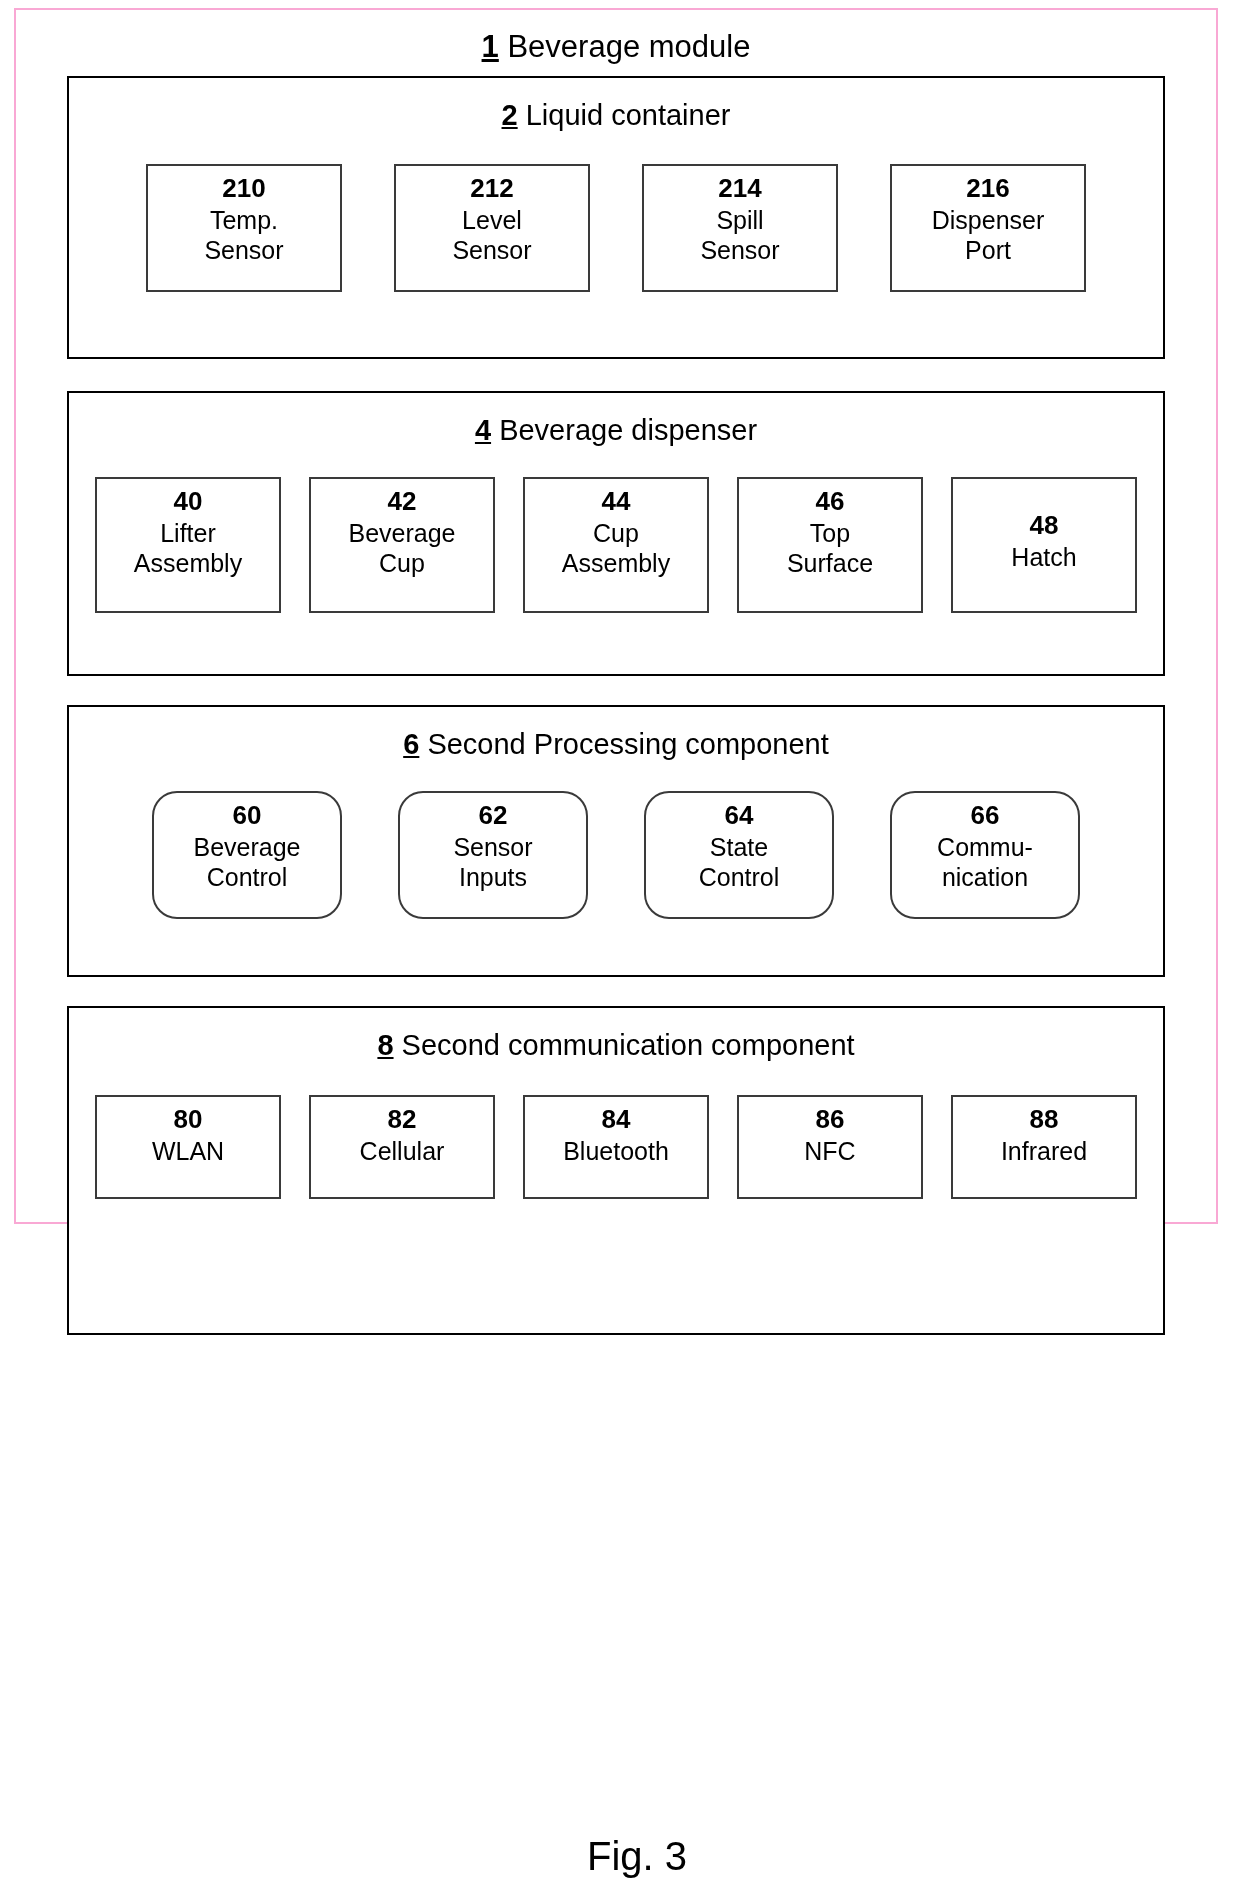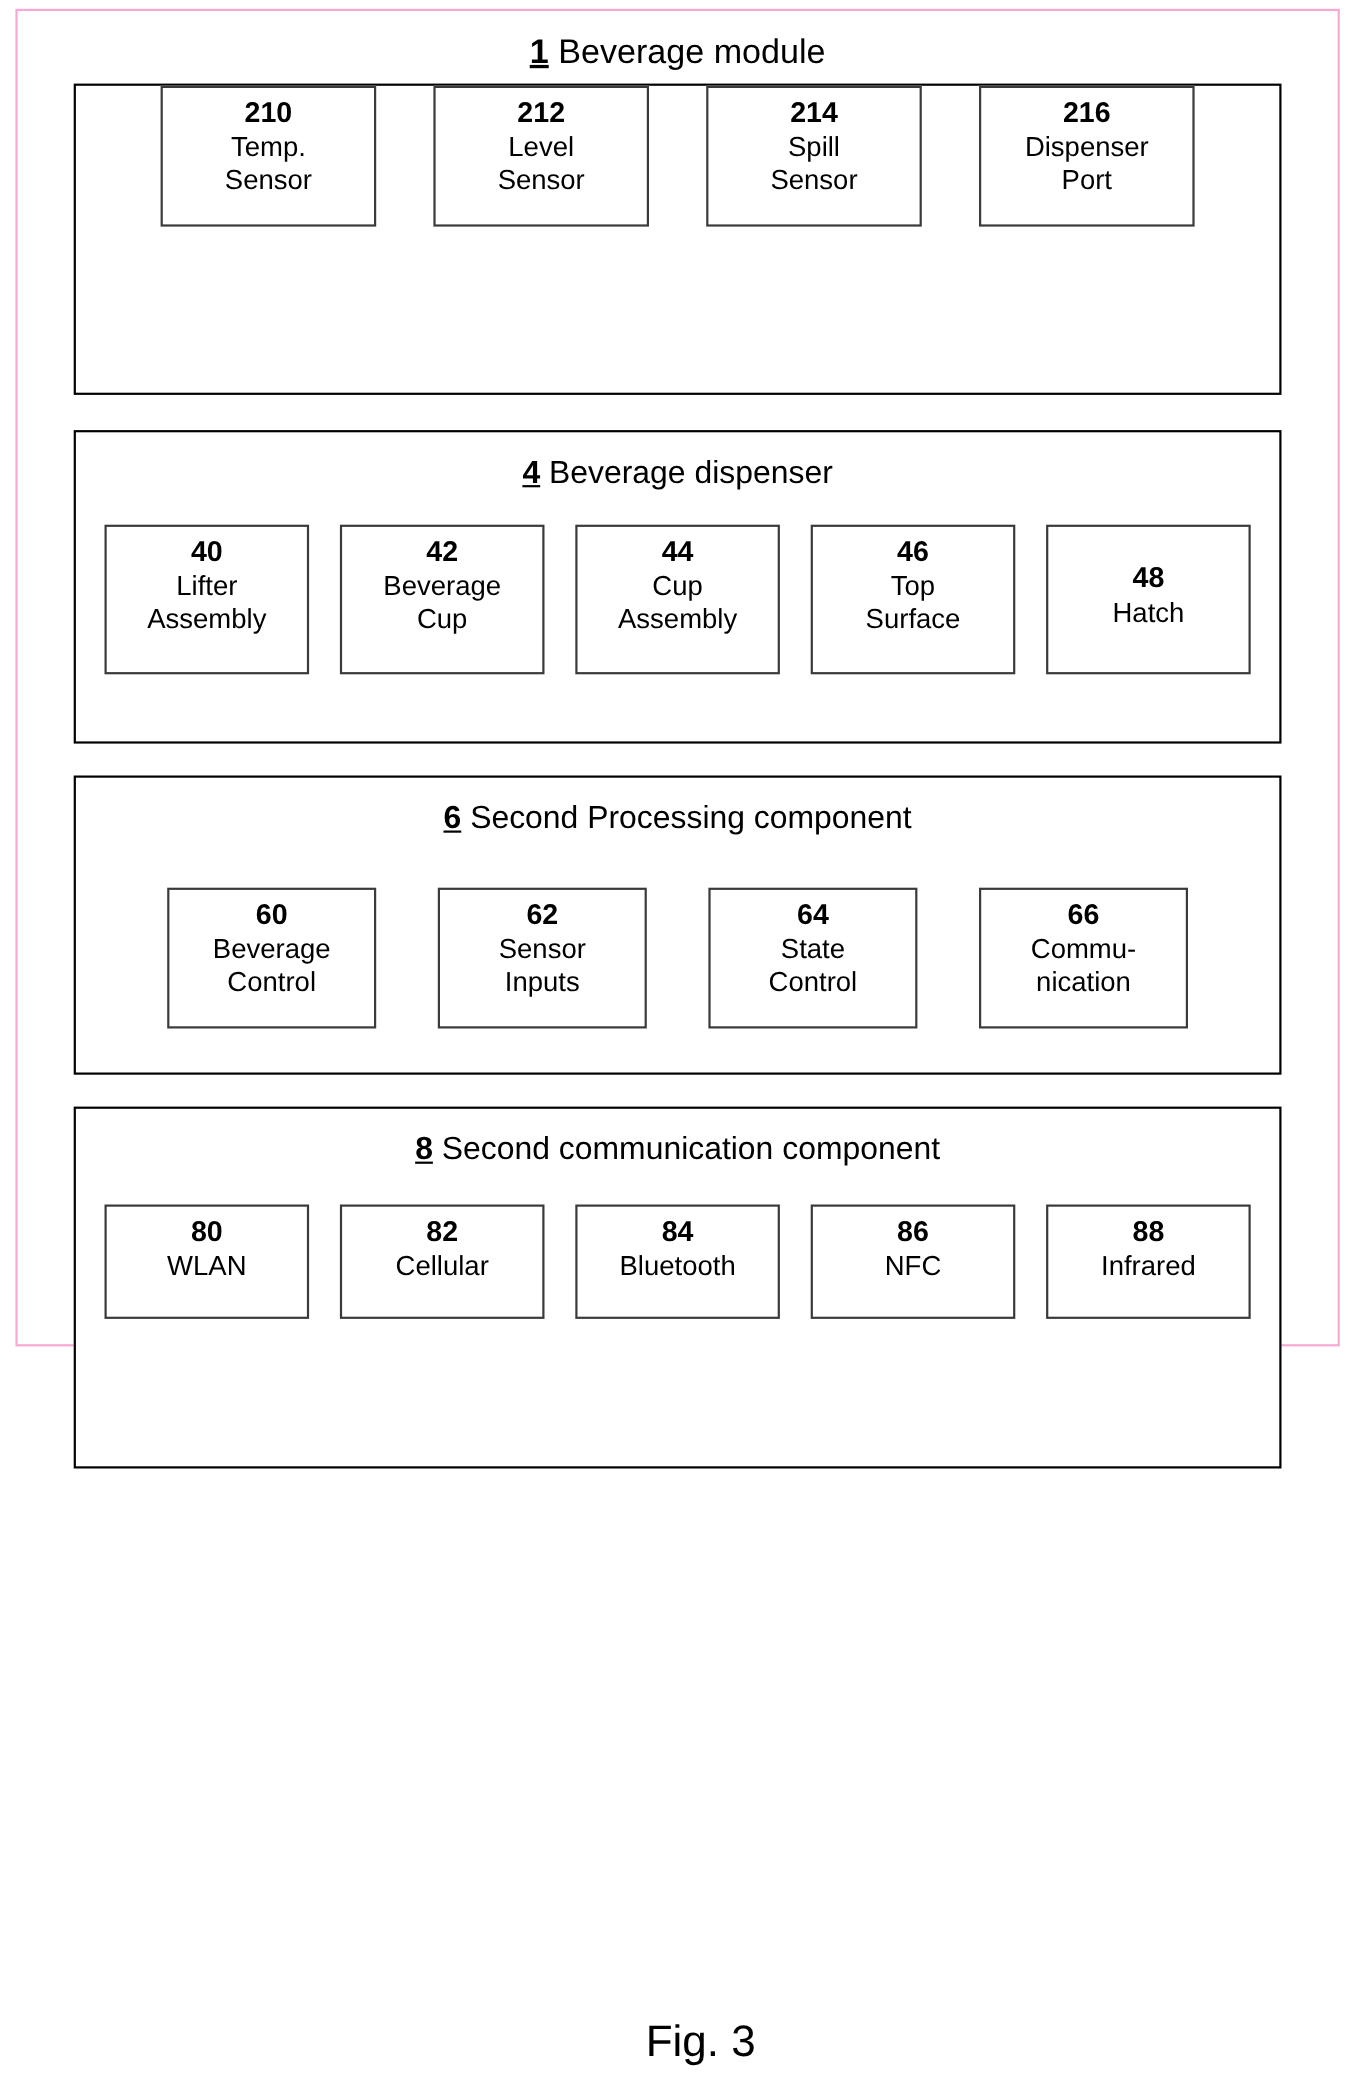--- a/index.html
+++ b/index.html
@@ -94,21 +94,21 @@
 
   
   #section-4 { margin-top: 32px; height: 285px; }
   #section-4 .section-title { padding-top: 22px; padding-bottom: 30px; }
   #section-4 .leaf-box { width: 186px; height: 136px; margin: 0 14px; }
   #section-4 .leaf-box.hatch { justify-content: center; padding-top: 0; }
 
   
   #section-6 { margin-top: 29px; height: 272px; }
   #section-6 .section-title { padding-top: 22px; padding-bottom: 30px; }
-  #section-6 .leaf-box { width: 190px; height: 128px; margin: 16px 28px; }
+  #section-6 .leaf-box { width: 190px; height: 128px; margin: 0 28px; border-radius: 25px; }
 
   
   #section-8 { margin-top: 29px; height: 329px; }
   #section-8 .section-title { padding-top: 22px; padding-bottom: 33px; }
   #section-8 .leaf-box { width: 186px; height: 104px; margin: 0 14px; }
 
   
   #figure-caption {
     position: absolute;
     left: 17px;
@@ -122,20 +122,23 @@
 </head>
 <body>
 
 <div id="figure-root">
 
   <div class="module-title">
     <span class="ref">1</span><span>&nbsp;</span><span>Beverage module</span>
   </div>
 
   <div class="section" id="section-2">
+    <div class="section-title">
+      <span class="ref">2</span><span>&nbsp;</span><span>Liquid container</span>
+    </div>
     <div class="box-row">
       <div class="leaf-box">
         <span class="leaf-num">210</span>
         <span class="leaf-label">Temp.
 Sensor</span>
       </div>
       <div class="leaf-box">
         <span class="leaf-num">212</span>
         <span class="leaf-label">Level
 Sensor</span>

